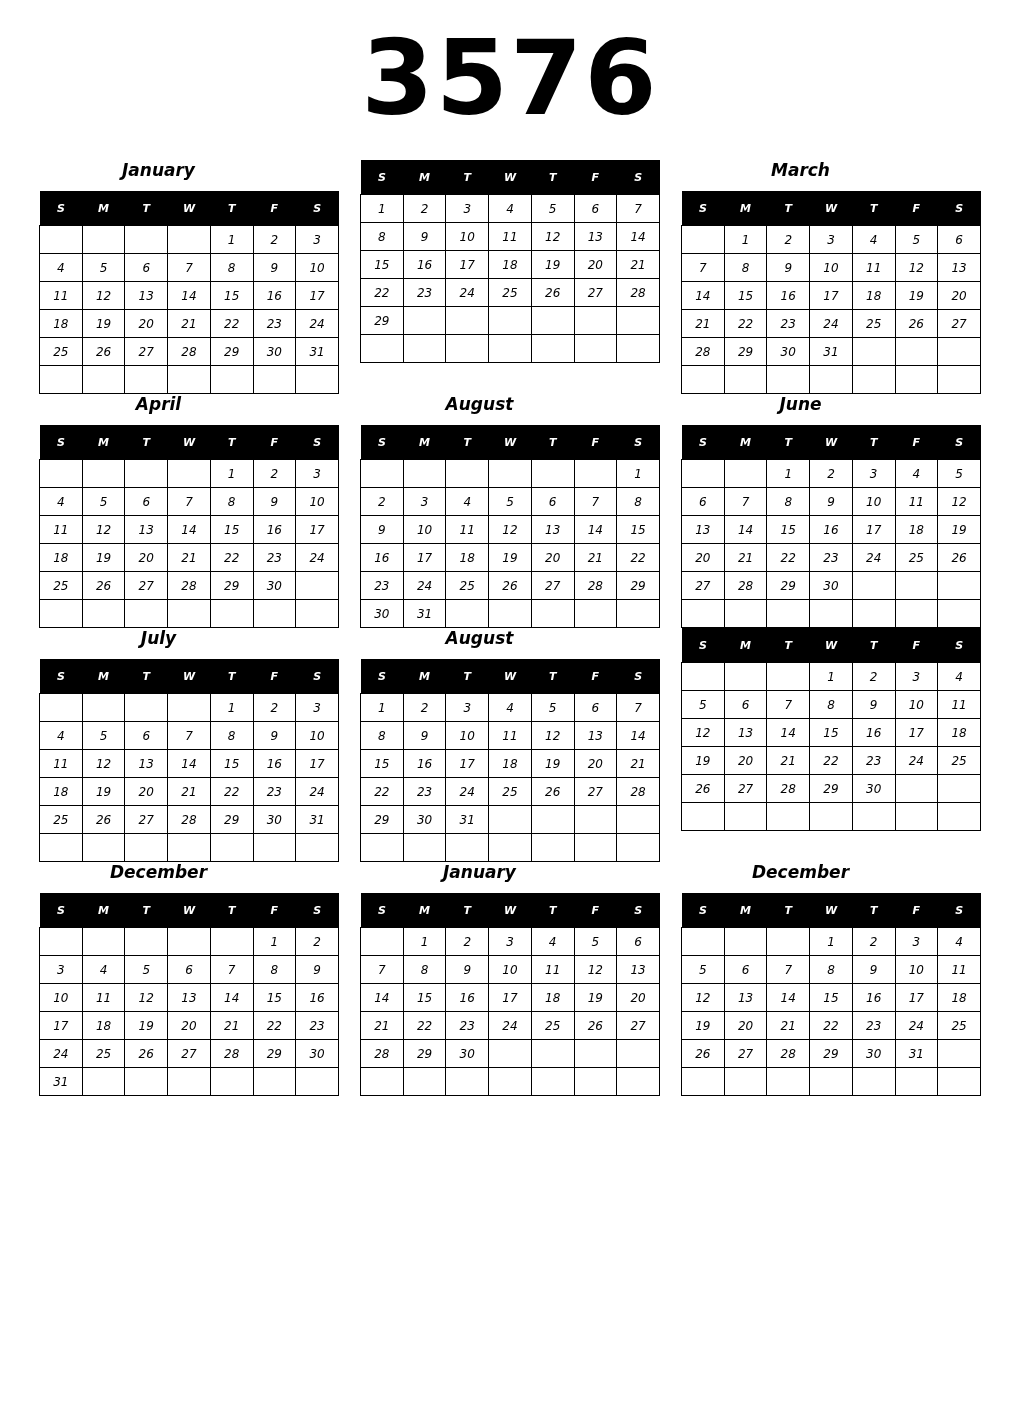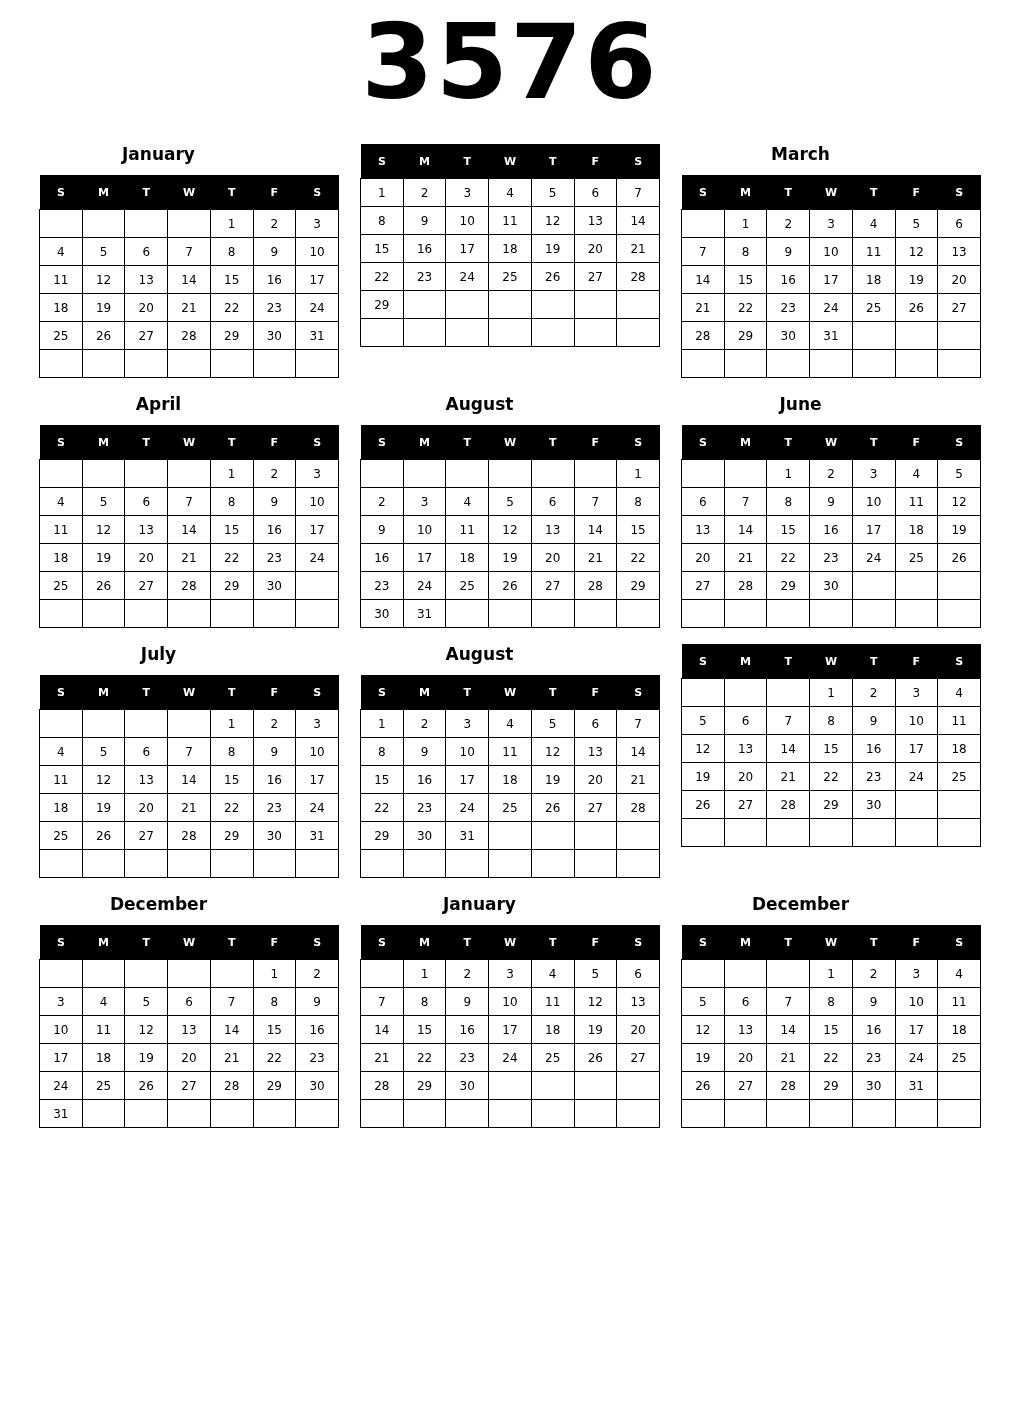--- a/index.html
+++ b/index.html
@@ -20,35 +20,35 @@
     height: 1412px;
     box-sizing: border-box;
   }
   .year-title {
     text-align: center;
     font-size: 104px;
     font-weight: bold;
     letter-spacing: 2px;
     line-height: 1;
     margin: 0;
-    padding-top: 10px;
+    padding-top: 26px;
     font-family: "DejaVu Sans", sans-serif;
   }
   .calendar-grid {
     margin: 0 auto;
     width: 942px;
     display: grid;
     grid-template-columns: repeat(3, 300px);
     column-gap: 21px;
     row-gap: 0px;
     padding-top: 30px;
   }
   .month {
     width: 239px;
-    margin-bottom: 16px;
+    font-style: italic;
   }
   .month-name {
     text-align: center;
     font-size: 17px;
     font-weight: bold;
     padding-bottom: 11px;
     font-family: "DejaVu Sans", sans-serif;
   }
   table.cal {
     border-collapse: collapse;

